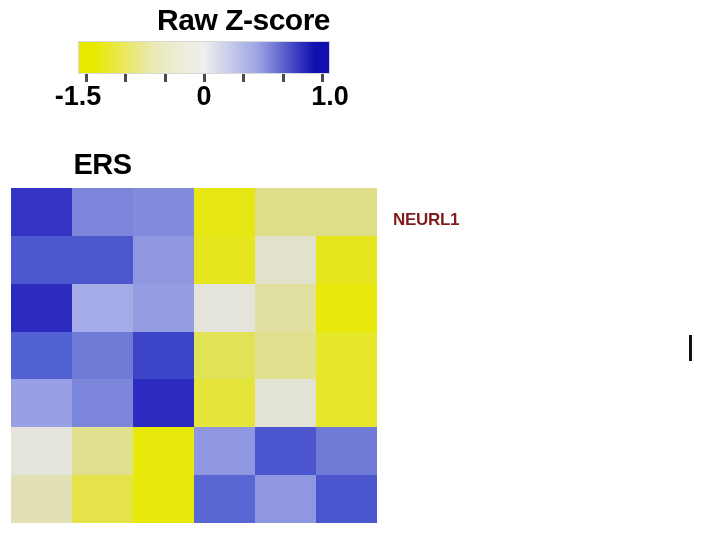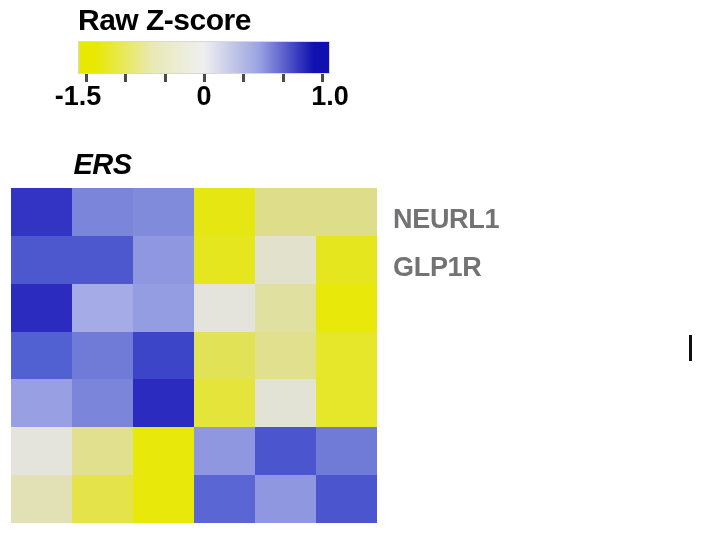--- a/index.html
+++ b/index.html
@@ -21,21 +21,21 @@
   #legend {
     position: absolute;
     left: 78px;
     top: 2px;
     width: 252px;
   }
   #legend-title {
     font-size: 30px;
     font-weight: bold;
     color: #000000;
-    text-align: left;
+    text-align: right;
     letter-spacing: -0.5px;
     line-height: 36px;
     white-space: nowrap;
   }
   #colorbar {
     position: relative;
     height: 33px;
     width: 252px;
     margin-top: 3px;
     border: 1px solid #d8d8d8;
@@ -73,21 +73,20 @@
     white-space: nowrap;
   }
 
   
   #group-headers {
     position: absolute;
     left: 11px;
     top: 148px;
     width: 366px;
     height: 38px;
-    font-style: italic;
   }
   .group-label {
     position: absolute;
     top: 0;
     font-size: 29px;
     font-weight: bold;
     color: #000000;
     transform: translateX(-50%);
     white-space: nowrap;
     letter-spacing: -0.5px;
@@ -115,23 +114,23 @@
     position: absolute;
     left: 393px;
     top: 188px;
     width: 200px;
     height: 335px;
     display: grid;
     grid-template-rows: repeat(7, 1fr);
     align-items: center;
   }
   .row-label {
-    font-size: 27px;
-    font-weight: bold;
-    color: #737373;
+    font-size: 17px;
+    font-weight: bold;
+    color: #7f1d1d;
     white-space: nowrap;
     line-height: 1;
     letter-spacing: -0.3px;
     margin-top: 15px;
   }
 
   
   #edge-mark {
     position: absolute;
     left: 689px;
@@ -211,16 +210,15 @@
     <div class="cell" style="background: rgb(225, 225, 181);"></div>
     <div class="cell" style="background: rgb(228, 228, 74);"></div>
     <div class="cell" style="background: rgb(232, 232, 10);"></div>
     <div class="cell" style="background: rgb(90, 102, 211);"></div>
     <div class="cell" style="background: rgb(142, 151, 224);"></div>
     <div class="cell" style="background: rgb(74, 85, 206);"></div>
   </div>
 
 <div id="row-labels">
     <div class="row-label">NEURL1</div>
-    <div class="row-label">GLP1R</div>
   </div>
 
 <div id="edge-mark"></div>
 
 </body></html>

